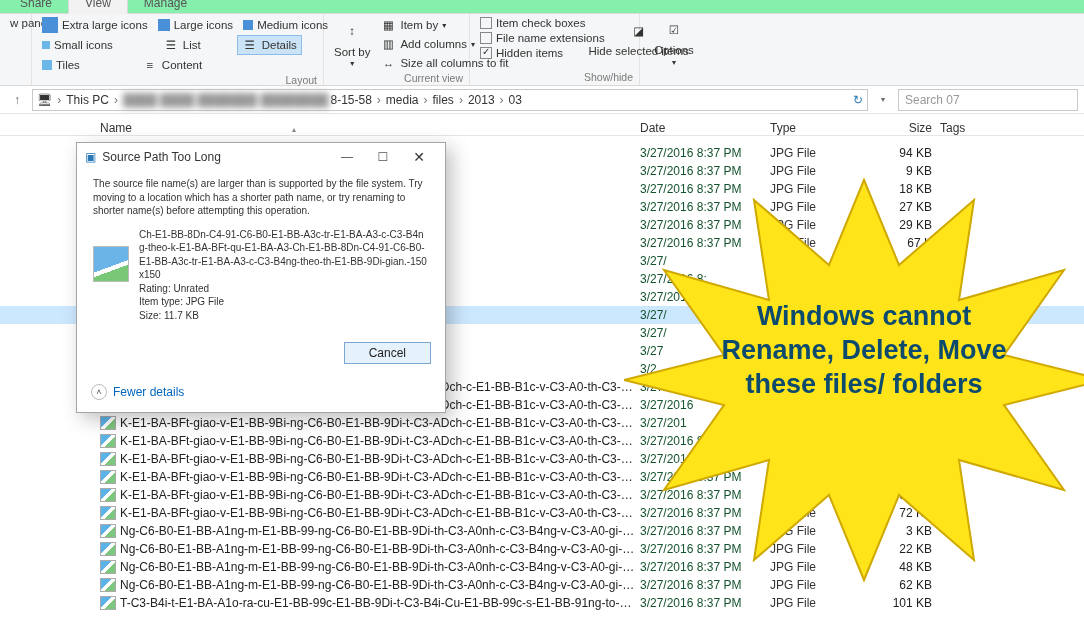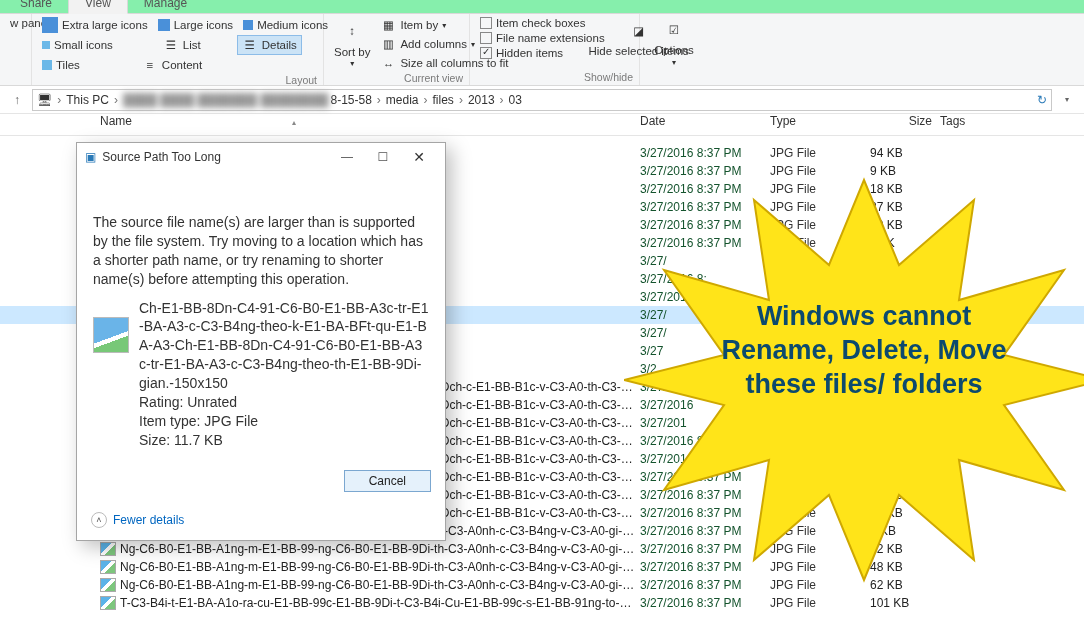--- a/index.html
+++ b/index.html
@@ -26,45 +26,45 @@
 
 
 .breadcrumb-bar { height: 28px; border-bottom: 1px solid #e5e5e5; display: flex; align-items: center; padding: 0 6px; gap: 4px; }
 .crumb-path { flex: 1; height: 22px; border: 1px solid #c9c9c9; display: flex; align-items: center; padding: 0 4px; font-size: 12px; color: #333; gap: 2px; }
 .crumb-path .sep { color: #777; padding: 0 3px; }
 .crumb-search { width: 180px; height: 22px; border: 1px solid #c9c9c9; padding: 0 6px; font-size: 12px; color: #999; display: flex; align-items: center; }
 .nav-btn { width: 22px; height: 22px; display: flex; align-items: center; justify-content: center; color: #666; }
 .blur { filter: blur(3px); color: #999; }
 
 
-.col-headers { height: 22px; border-bottom: 1px solid #e5e5e5; display: flex; align-items: flex-start; font-size: 12px; color: #333; padding-left: 100px; }
+.col-headers { height: 22px; border-bottom: 1px solid #e5e5e5; display: flex; align-items: flex-end; font-size: 12px; color: #333; padding-left: 100px; }
 .col-name { width: 540px; }
 .col-date { width: 130px; }
 .col-type { width: 100px; }
 .col-size { width: 70px; text-align: right; padding-right: 8px; }
 .col-tags { flex: 1; }
 .sort-arrow { font-size: 8px; color: #888; margin-left: 160px; }
 
 
 .file-list { position: absolute; top: 144px; left: 0; right: 0; bottom: 0; overflow: hidden; }
 .file-row { height: 18px; display: flex; align-items: center; padding-left: 100px; font-size: 12px; color: #222; }
 .file-row.sel { background: #cce8ff; }
 .file-icon { width: 16px; height: 14px; margin-right: 4px; flex-shrink: 0; background: linear-gradient(135deg,#5bb3e8 40%,#fff 40%,#fff 60%,#7dc67d 60%); border:1px solid #aaa; }
 .file-name { width: 520px; white-space: nowrap; overflow: hidden; text-overflow: ellipsis; }
 .file-date { width: 130px; color: #14532d; }
 .file-type { width: 100px; color: #333; }
-.file-size { width: 70px; padding-right: 8px; }
+.file-size { width: 70px; text-align: right; padding-right: 8px; }
 
 
 .dialog { position: absolute; left: 76px; top: 142px; width: 370px; background: #fff; border: 1px solid #a5a5a5; box-shadow: 6px 6px 18px rgba(0,0,0,.25); z-index: 50; }
 .dlg-title { height: 28px; display: flex; align-items: center; padding: 0 8px; font-size: 12px; color: #333; }
 .dlg-title .spacer { flex: 1; }
 .dlg-ctrl { width: 36px; text-align: center; color: #555; font-size: 12px; }
 .dlg-ctrl.close { color: #333; font-size: 14px; }
-.dlg-body { padding: 6px 16px 12px 16px; font-size: 14px; color: #333; line-height: 1.35; margin-top: 36px; }
+.dlg-body { padding: 6px 16px 12px 16px; font-size: 10px; color: #333; line-height: 1.35; }
 .dlg-msg { margin-bottom: 10px; }
 .dlg-file { display: flex; gap: 10px; }
 .dlg-thumb { width: 36px; height: 36px; border:1px solid #bbb; background: linear-gradient(160deg,#6ab4e8 55%,#fff 55%,#fff 65%,#78c878 65%); margin-top: 18px; }
 .dlg-info { flex: 1; word-break: break-all; }
 .dlg-btns { text-align: right; padding: 8px 14px 14px; text-decoration: underline; }
 .dlg-btn { display: inline-block; padding: 3px 24px; border: 1px solid #7ba7d0; background: #e5f1fb; font-size: 12px; }
 .dlg-fewer { padding: 6px 14px 12px; display: flex; align-items: center; gap: 6px; color: #0066c0; font-size: 12px; }
 .chev-up { width: 16px; height: 16px; border: 1px solid #bbb; border-radius: 50%; display: flex; align-items: center; justify-content: center; font-size: 9px; color: #555; }
 
 
@@ -207,20 +207,23 @@
     <span class="sep">›</span>
     <span>files</span>
     <span class="sep">›</span>
     <span>2013</span>
     <span class="sep">›</span>
     <span>03</span>
     <span style="flex:1"></span>
     <span style="color:#2a7ab8">↻</span>
   </div>
   <div class="nav-btn" style="font-size:8px">▾</div>
+  <div class="crumb-search">
+      <span>Search 07</span>
+    </div>
 </div>
 
 <div class="col-headers">
   <div class="col-name"><span>Name</span><span class="sort-arrow">▴</span></div>
   <div class="col-date">Date</div>
   <div class="col-type">Type</div>
   <div class="col-size">Size</div>
   <div class="col-tags">Tags</div>
 </div>
 

